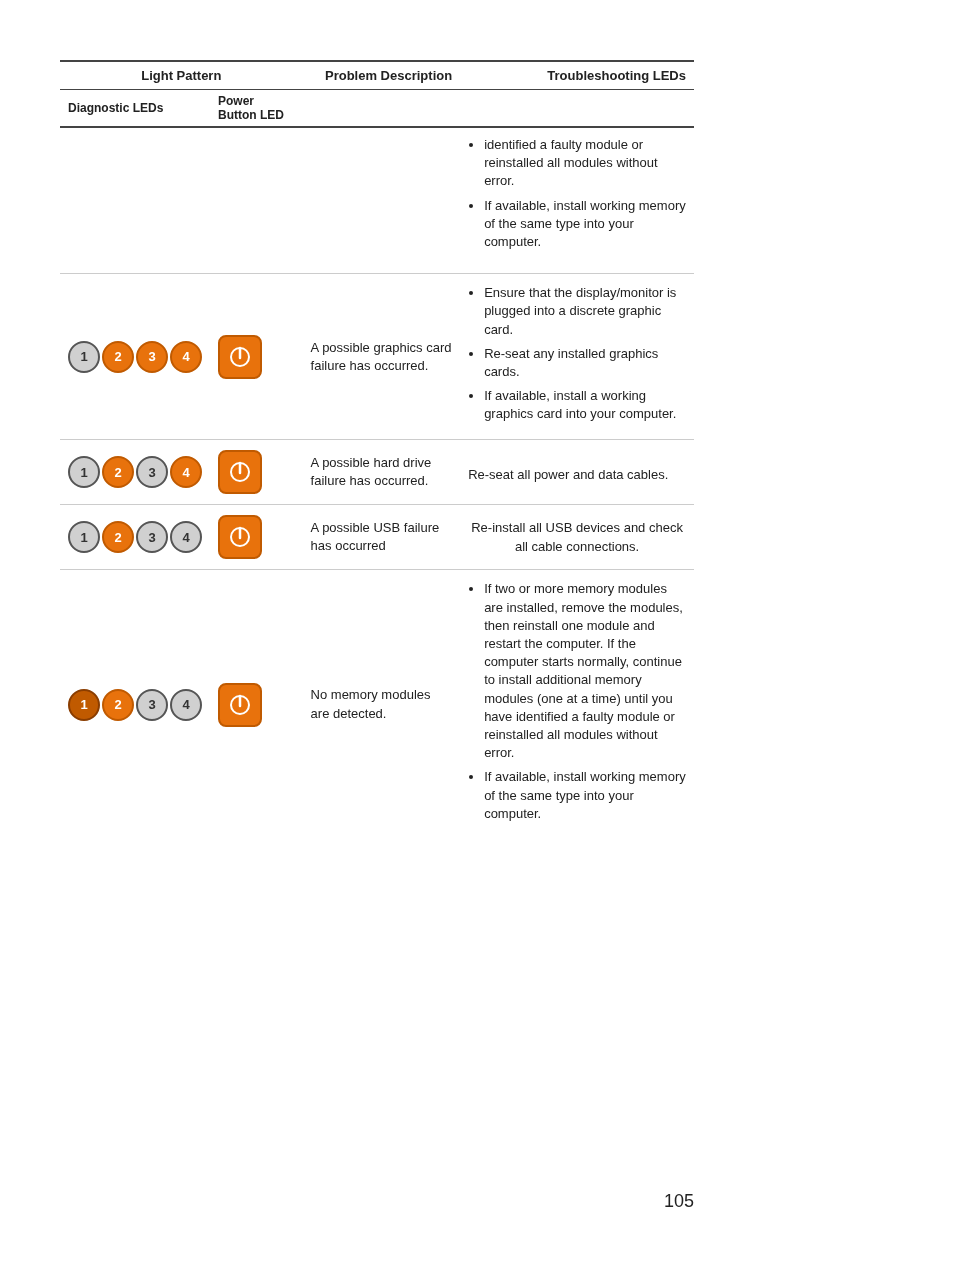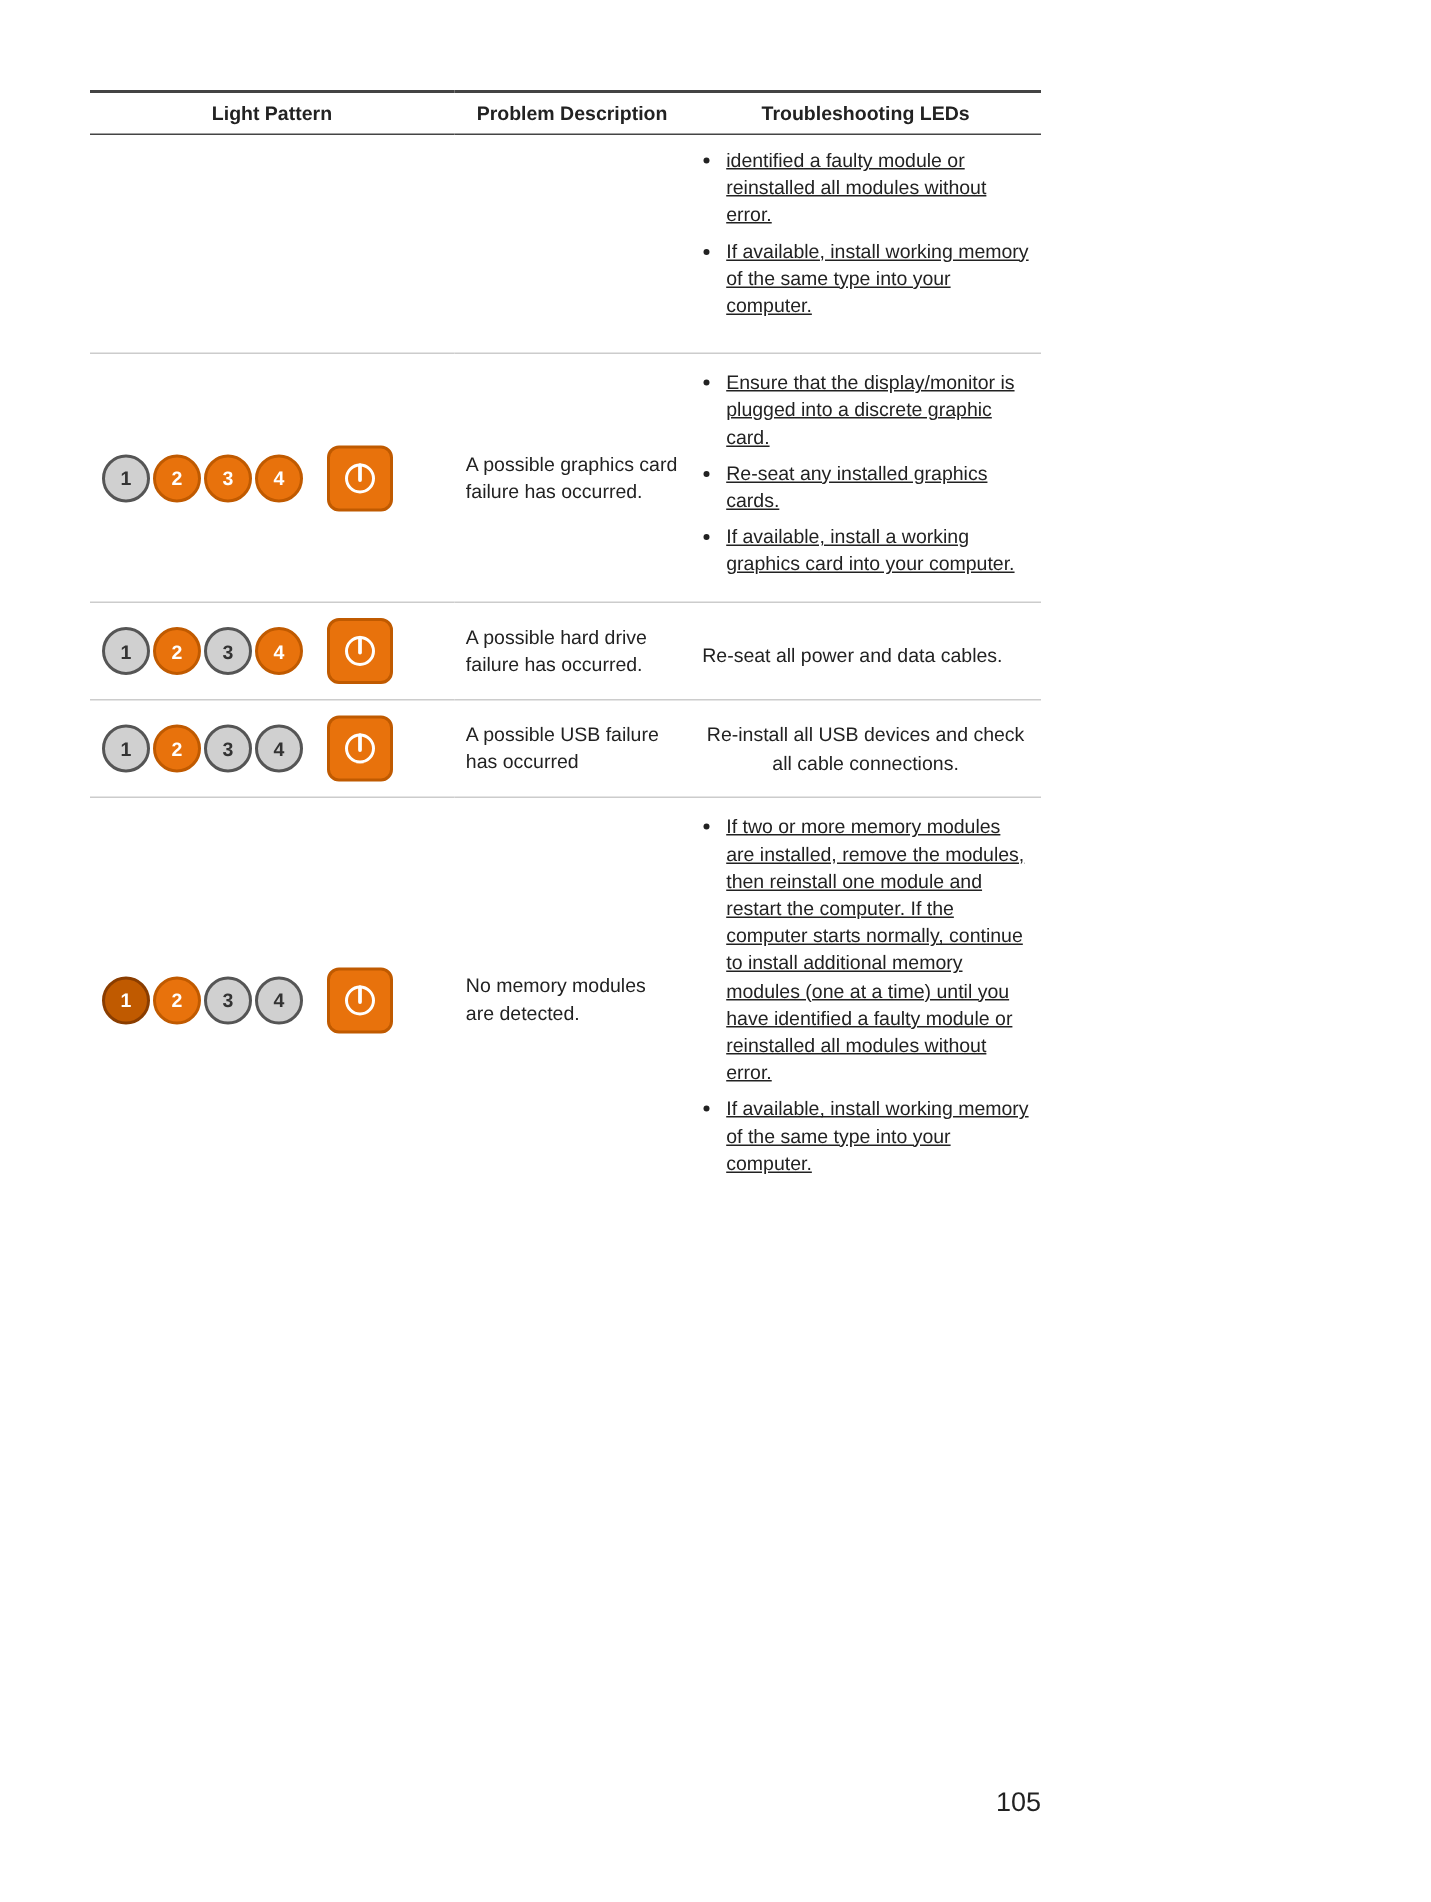--- a/index.html
+++ b/index.html
@@ -26,21 +26,21 @@
       border-collapse: collapse;
     }
 
     
     .header-row td {
       border-top: 2px solid #444;
       border-bottom: 1px solid #444;
       padding: 6px 8px;
       font-weight: bold;
       font-size: 13px;
-      text-align: center;
+      text-align: right;
       vertical-align: bottom;
     }
 
     .subheader-row td {
       border-bottom: 2px solid #444;
       padding: 4px 8px;
       font-weight: bold;
       font-size: 12px;
     }
 
@@ -129,21 +129,20 @@
     }
 
     .troubleshoot-col ul {
       padding-left: 16px;
       list-style: disc;
     }
 
     .troubleshoot-col ul li {
       margin-bottom: 6px;
       line-height: 1.4;
-      text-decoration: underline;
     }
 
     .troubleshoot-col p {
       line-height: 1.4;
     }
 
     .problem-col p {
       line-height: 1.4;
     }
 
@@ -172,20 +171,26 @@
       <col style="width:195px">
       <col style="width:295px">
     </colgroup>
 
     <thead>
       <tr class="header-row">
         <td colspan="2" style="text-align:center;">Light Pattern</td>
         <td>Problem Description</td>
         <td>Troubleshooting LEDs</td>
       </tr>
+      <tr class="subheader-row">
+        <td>Diagnostic LEDs</td>
+        <td>Power Button LED</td>
+        <td></td>
+        <td></td>
+      </tr>
     </thead>
     <tbody>
 
       <tr class="continues-row">
         <td></td>
         <td></td>
         <td></td>
         <td class="troubleshoot-col">
           <ul>
             <li>identified a faulty module or reinstalled all modules without error.</li>

